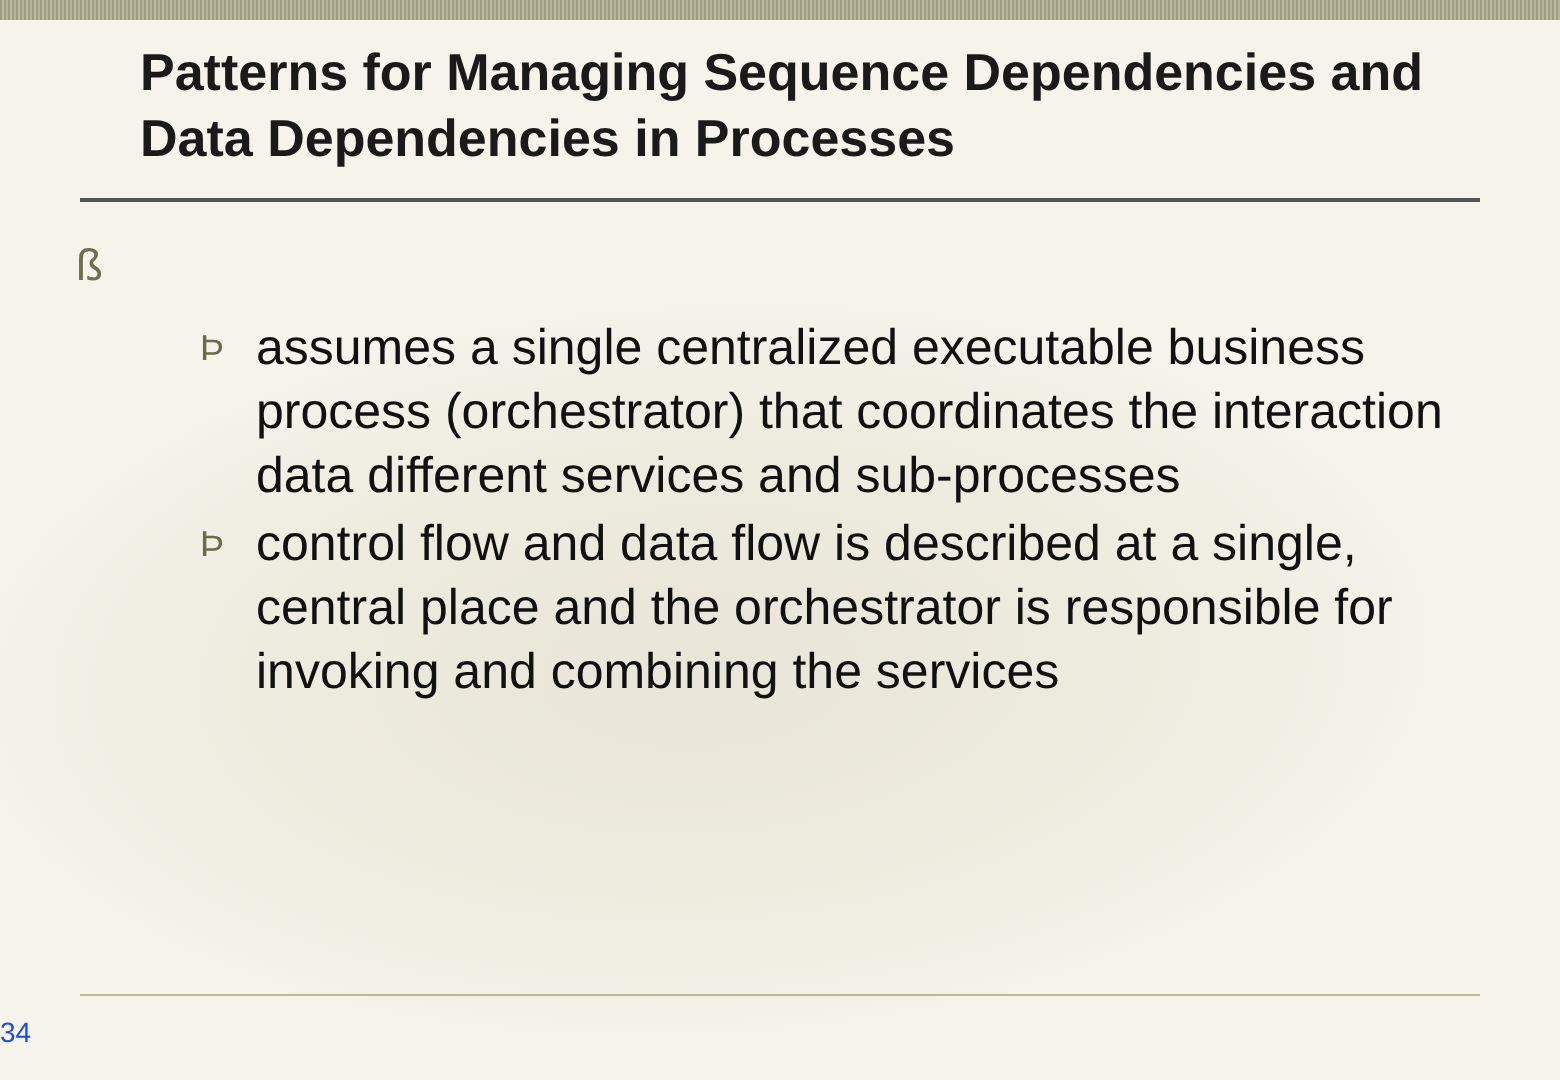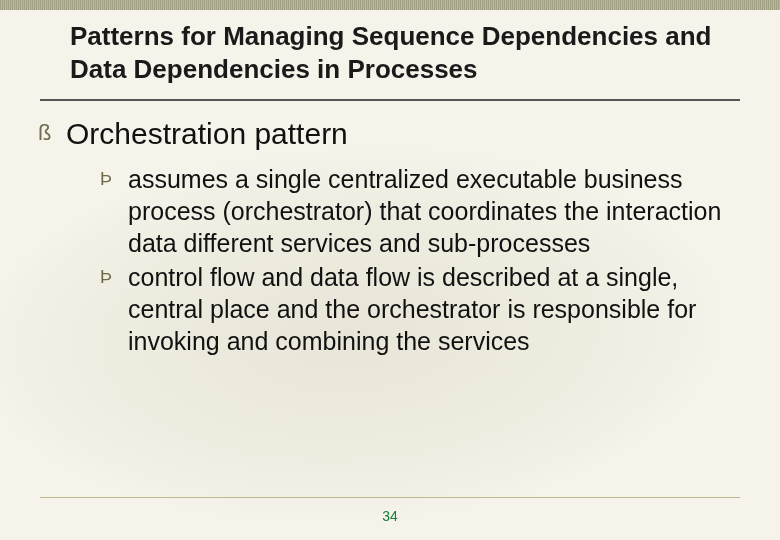--- a/index.html
+++ b/index.html
@@ -106,42 +106,41 @@
     right: 40px;
     bottom: 34px;
     border: none;
     border-top: 1px solid #bdb98f;
   }
   .page-number {
     position: absolute;
     bottom: 16px;
     left: 0;
     width: 100%;
-    text-align: center;
+    text-align: left;
     font-size: 14px;
-    color: #15803d;
+    color: #1d4ed8;
   }
 </style>
 </head>
 <body>
 
 <div class="bg-fan"></div>
 
 <div class="slide">
   <div class="top-stripe"></div>
 
   <div class="title-block">
     <h1 class="title">Patterns for Managing Sequence Dependencies and Data Dependencies in Processes</h1>
   </div>
   <hr class="title-rule">
 
   <div class="content">
     <div class="lvl1">
       <div class="bullet">ß</div>
-      <div class="text">Orchestration pattern</div>
     </div>
 
     <div class="lvl2-wrap">
       <div class="lvl2">
         <div class="bullet">Þ</div>
         <div class="text">assumes a single centralized executable business process (orchestrator) that coordinates the interaction data different services and sub-processes</div>
       </div>
       <div class="lvl2">
         <div class="bullet">Þ</div>
         <div class="text">control flow and data flow is described at a single, central place and the orchestrator is responsible for invoking and combining the services</div>

